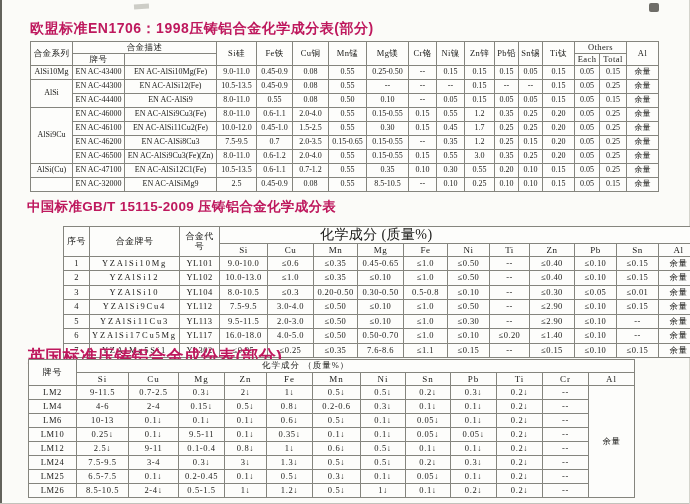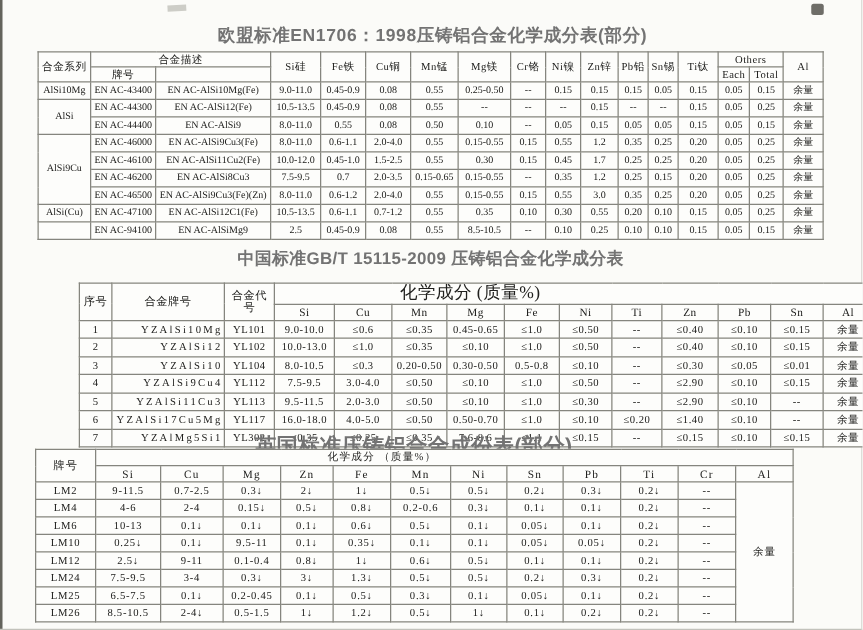--- a/index.html
+++ b/index.html
@@ -9,23 +9,23 @@
     font-family:"Liberation Serif","DejaVu Serif",serif;
     color:#20201e;
   }
   .edge-left{position:absolute;left:0;top:0;width:2px;height:504px;background:#63635c;}
   .edge-bottom{position:absolute;left:0;bottom:0;width:690px;height:1px;background:#c2c2bb;}
   .edge-right{position:absolute;right:0;top:0;width:1px;height:504px;background:#d4d4cd;}
   .mark-tl{position:absolute;left:134px;top:4px;width:15px;height:5px;background:#cdcdc7;transform:rotate(-3deg);}
   .mark-tr{position:absolute;left:649px;top:3px;width:10px;height:9px;background:#55544f;border-radius:2px;opacity:.85;}
 
   .title{
-    position:absolute;text-align:center;
+    position:absolute;text-align:left;
     font-family:"Liberation Sans","DejaVu Sans",sans-serif;
-    font-weight:700;color:#737373;white-space:nowrap;
+    font-weight:700;color:#be185d;white-space:nowrap;
   }
   #title-eu{top:20px;left:30px;width:632px;font-size:14px;letter-spacing:.5px;}
   #title-cn{top:198px;left:27px;width:635px;font-size:13.5px;letter-spacing:.3px;}
   #title-uk{top:345px;left:28px;width:606px;font-size:17px;letter-spacing:.3px;}
 
   table{position:absolute;border-collapse:collapse;table-layout:fixed;background:#fdfdfb;}
   th,td{
     border:1px solid #85857e;
     text-align:center;vertical-align:middle;
     padding:0 1px;overflow:hidden;white-space:nowrap;
@@ -34,21 +34,21 @@
   th{font-size:8.5px;letter-spacing:.4px;}
   td{font-size:8.5px;}
 
   #tbl-eu{left:30px;top:41px;width:625px;border:1px solid #6e6e67;}
   #tbl-eu th{height:11px;font-size:8.5px;}
   #tbl-eu td{height:13px;font-size:8px;}
 
   #tbl-cn{left:27px;top:226px;width:635px;border:1px solid #6e6e67;margin-left:36px;}
   #tbl-cn th{height:12px;font-size:9px;}
   #tbl-cn td{height:13.5px;letter-spacing:.4px;}
-  #tbl-cn tbody td:nth-child(2){letter-spacing:1.8px;text-align:right;}
+  #tbl-cn tbody td:nth-child(2){letter-spacing:1.8px;}
   #tbl-cn .span-left{text-align:left;padding-left:100px;font-size:14px;}
   #tbl-cn .wrap{white-space:normal;line-height:1.2;}
 
   #tbl-uk{left:28px;top:359px;width:606px;border:1px solid #6e6e67;}
   #tbl-uk th{height:12px;font-size:9px;letter-spacing:1px;}
   #tbl-uk td{height:13px;letter-spacing:.6px;}
   #tbl-uk .span-left{text-align:left;padding-left:185px;font-size:8.5px;letter-spacing:1px;}
 </style>
 </head>
 <body>
@@ -249,21 +249,21 @@
         <td>0.55</td>
         <td>0.20</td>
         <td>0.10</td>
         <td>0.15</td>
         <td>0.05</td>
         <td>0.25</td>
         <td>余量</td>
       </tr>
       <tr>
         <td></td>
-        <td>EN AC-94100</td>
+        <td>EN AC-32000</td>
         <td>EN AC-AlSiMg9</td>
         <td>2.5</td>
         <td>0.45-0.9</td>
         <td>0.08</td>
         <td>0.55</td>
         <td>8.5-10.5</td>
         <td>--</td>
         <td>0.10</td>
         <td>0.25</td>
         <td>0.10</td>

